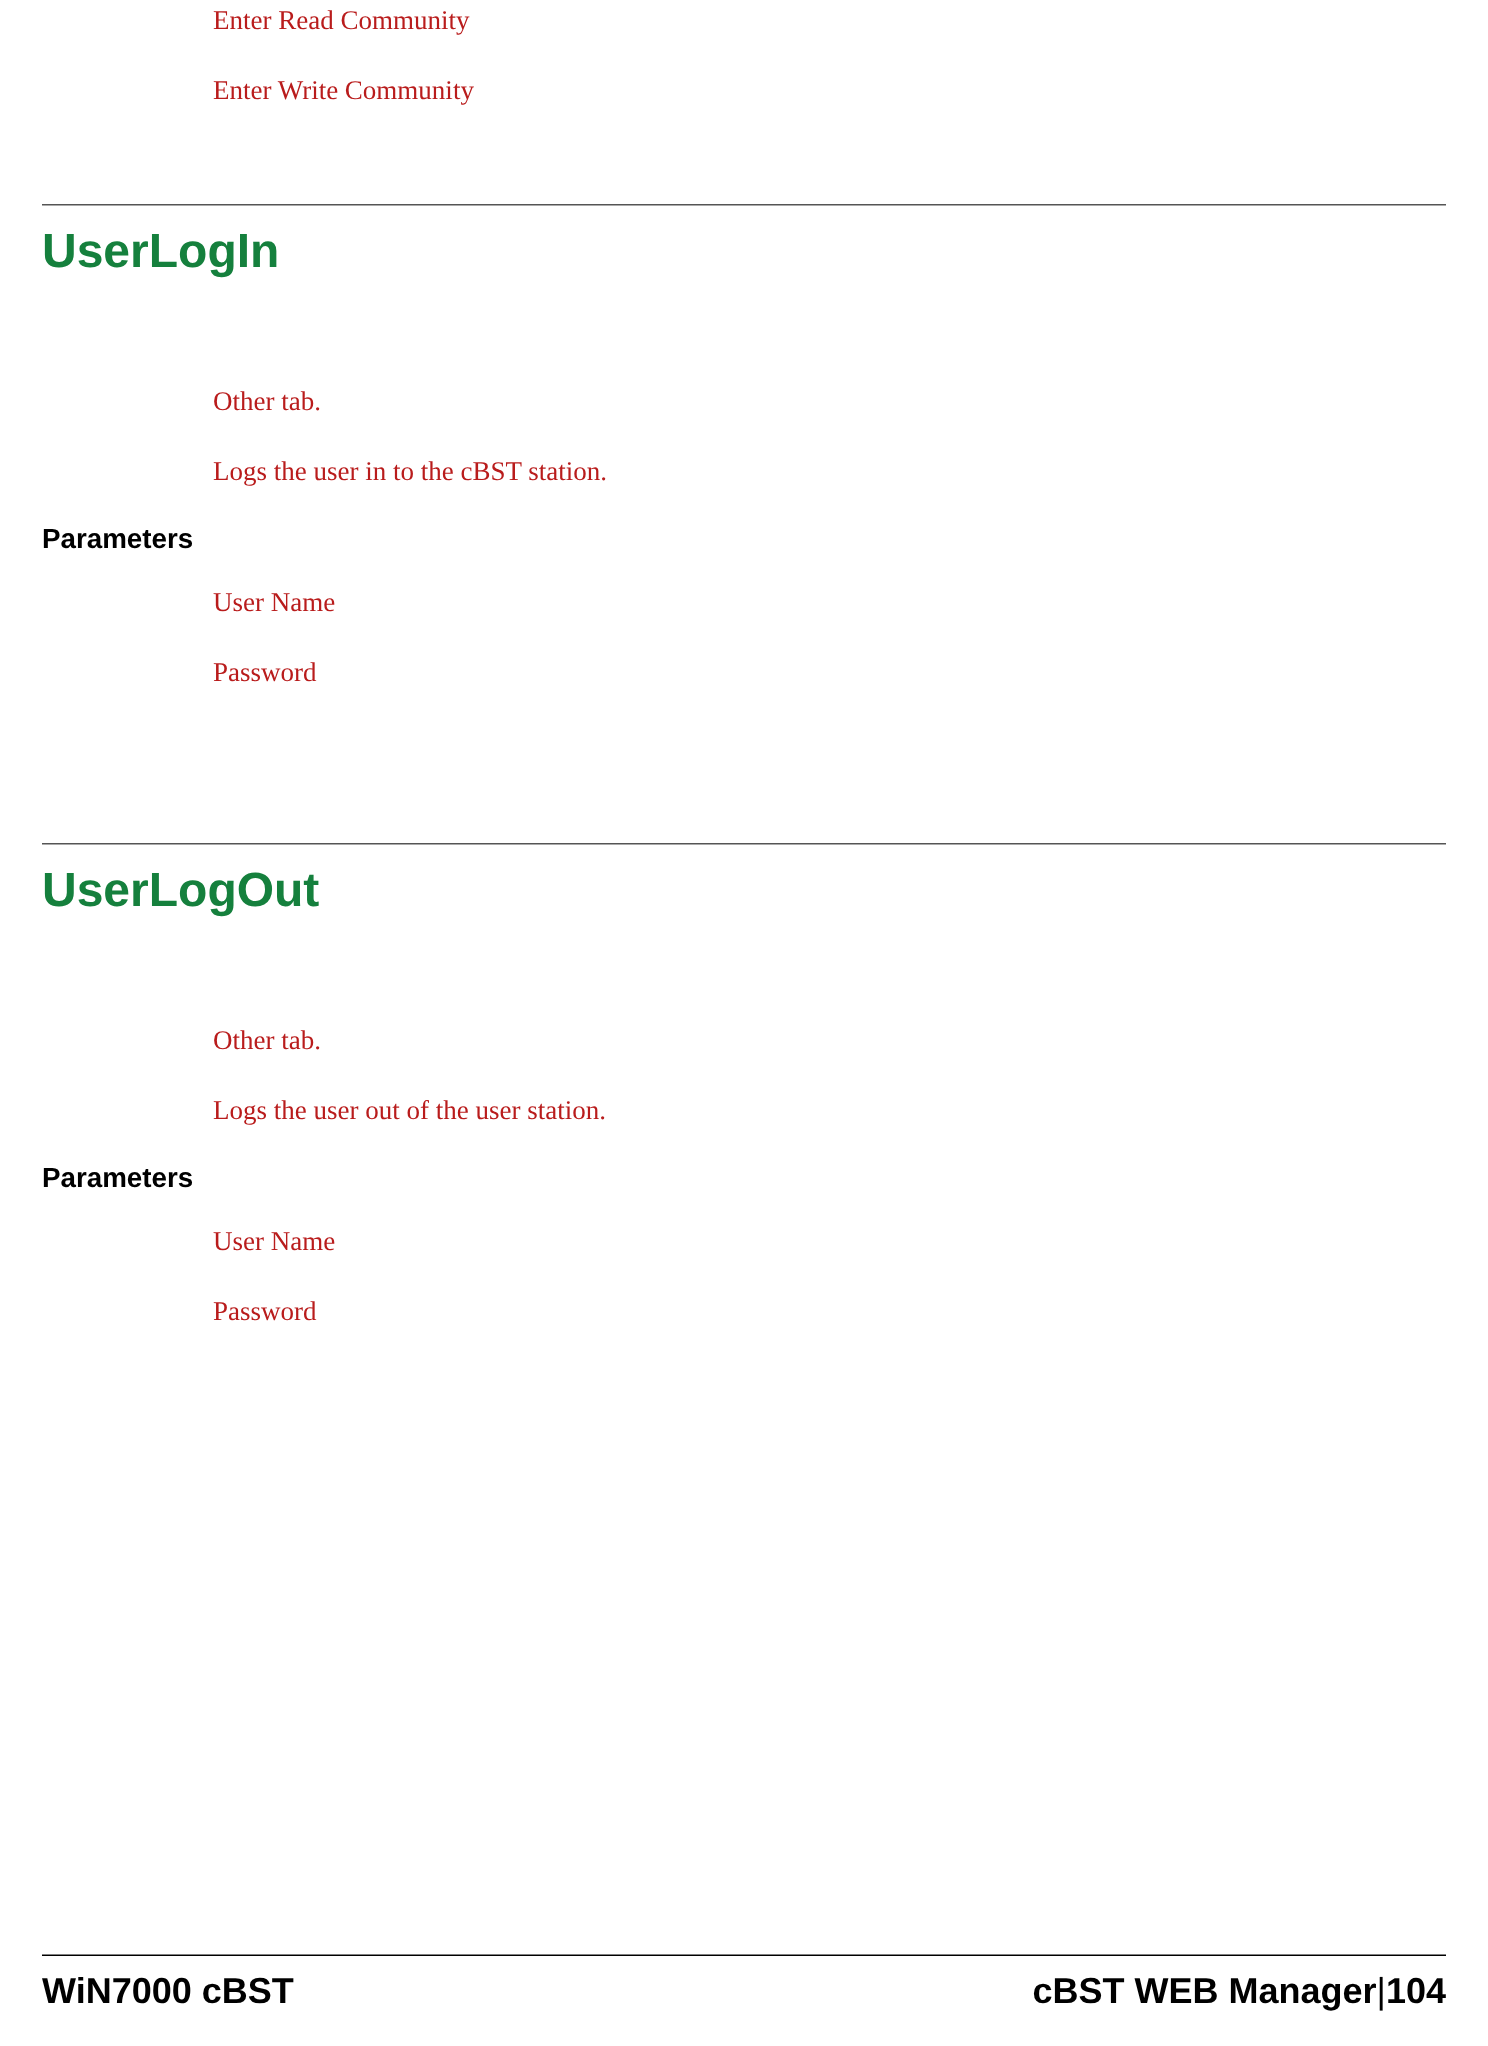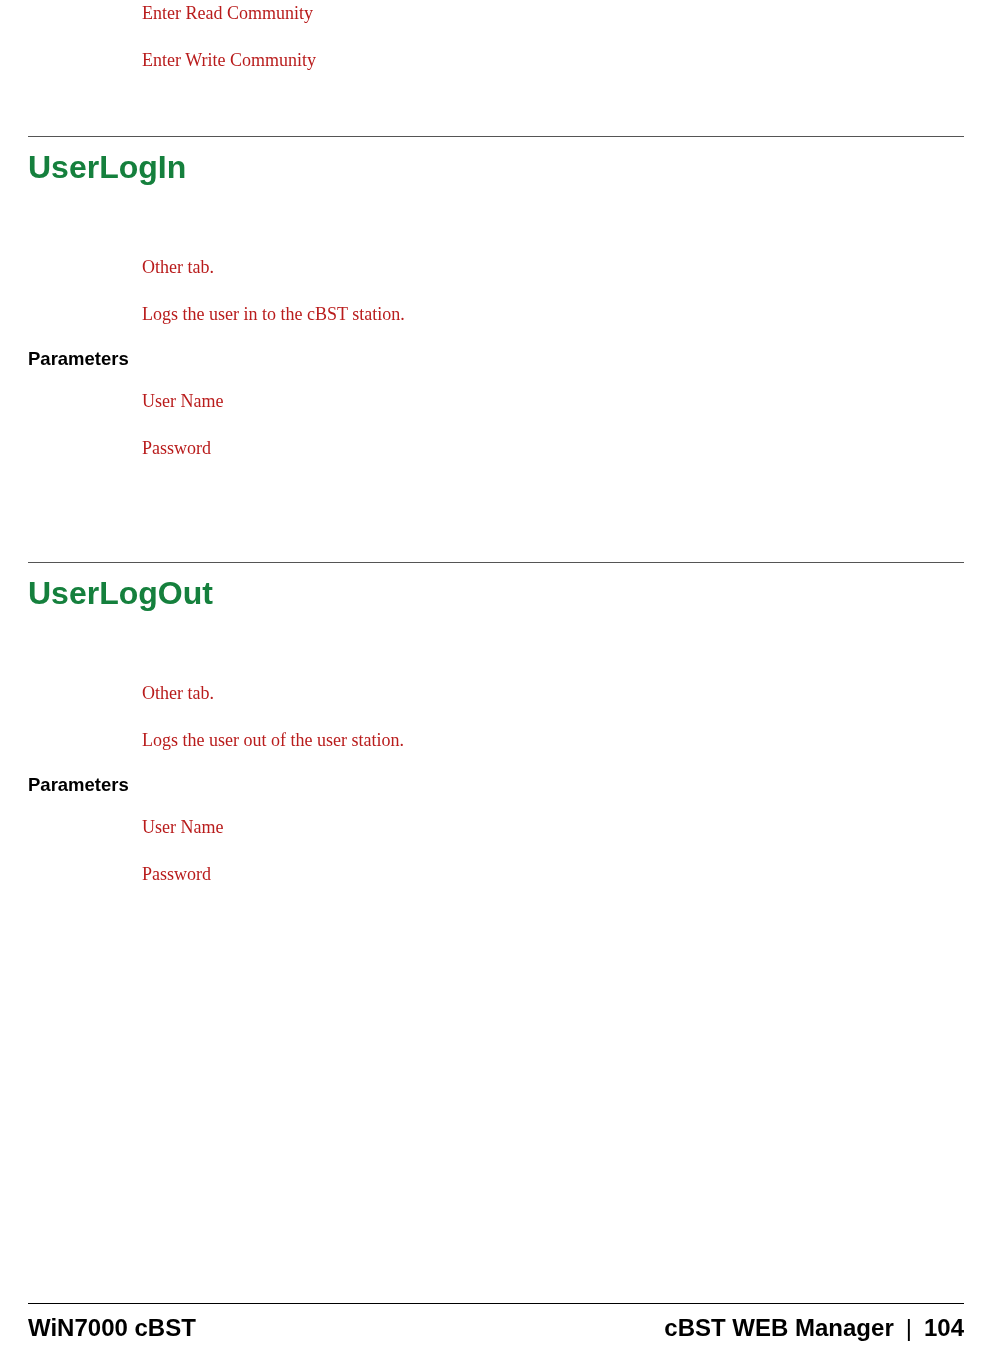--- a/index.html
+++ b/index.html
@@ -70,21 +70,21 @@
       justify-content: space-between;
       align-items: baseline;
       font-family: 'Century Gothic', 'Avant Garde', Futura, Arial, sans-serif;
       font-weight: bold;
       font-size: 24px;
       color: #000;
     }
     .footer-right {
       display: flex;
       align-items: baseline;
-      gap: 12px;
+      gap: 0;
     }
     .footer-sep {
       font-weight: normal;
     }
   </style>
 </head>
 <body>
 
 <div class="content">
   <div class="section-block-1">

